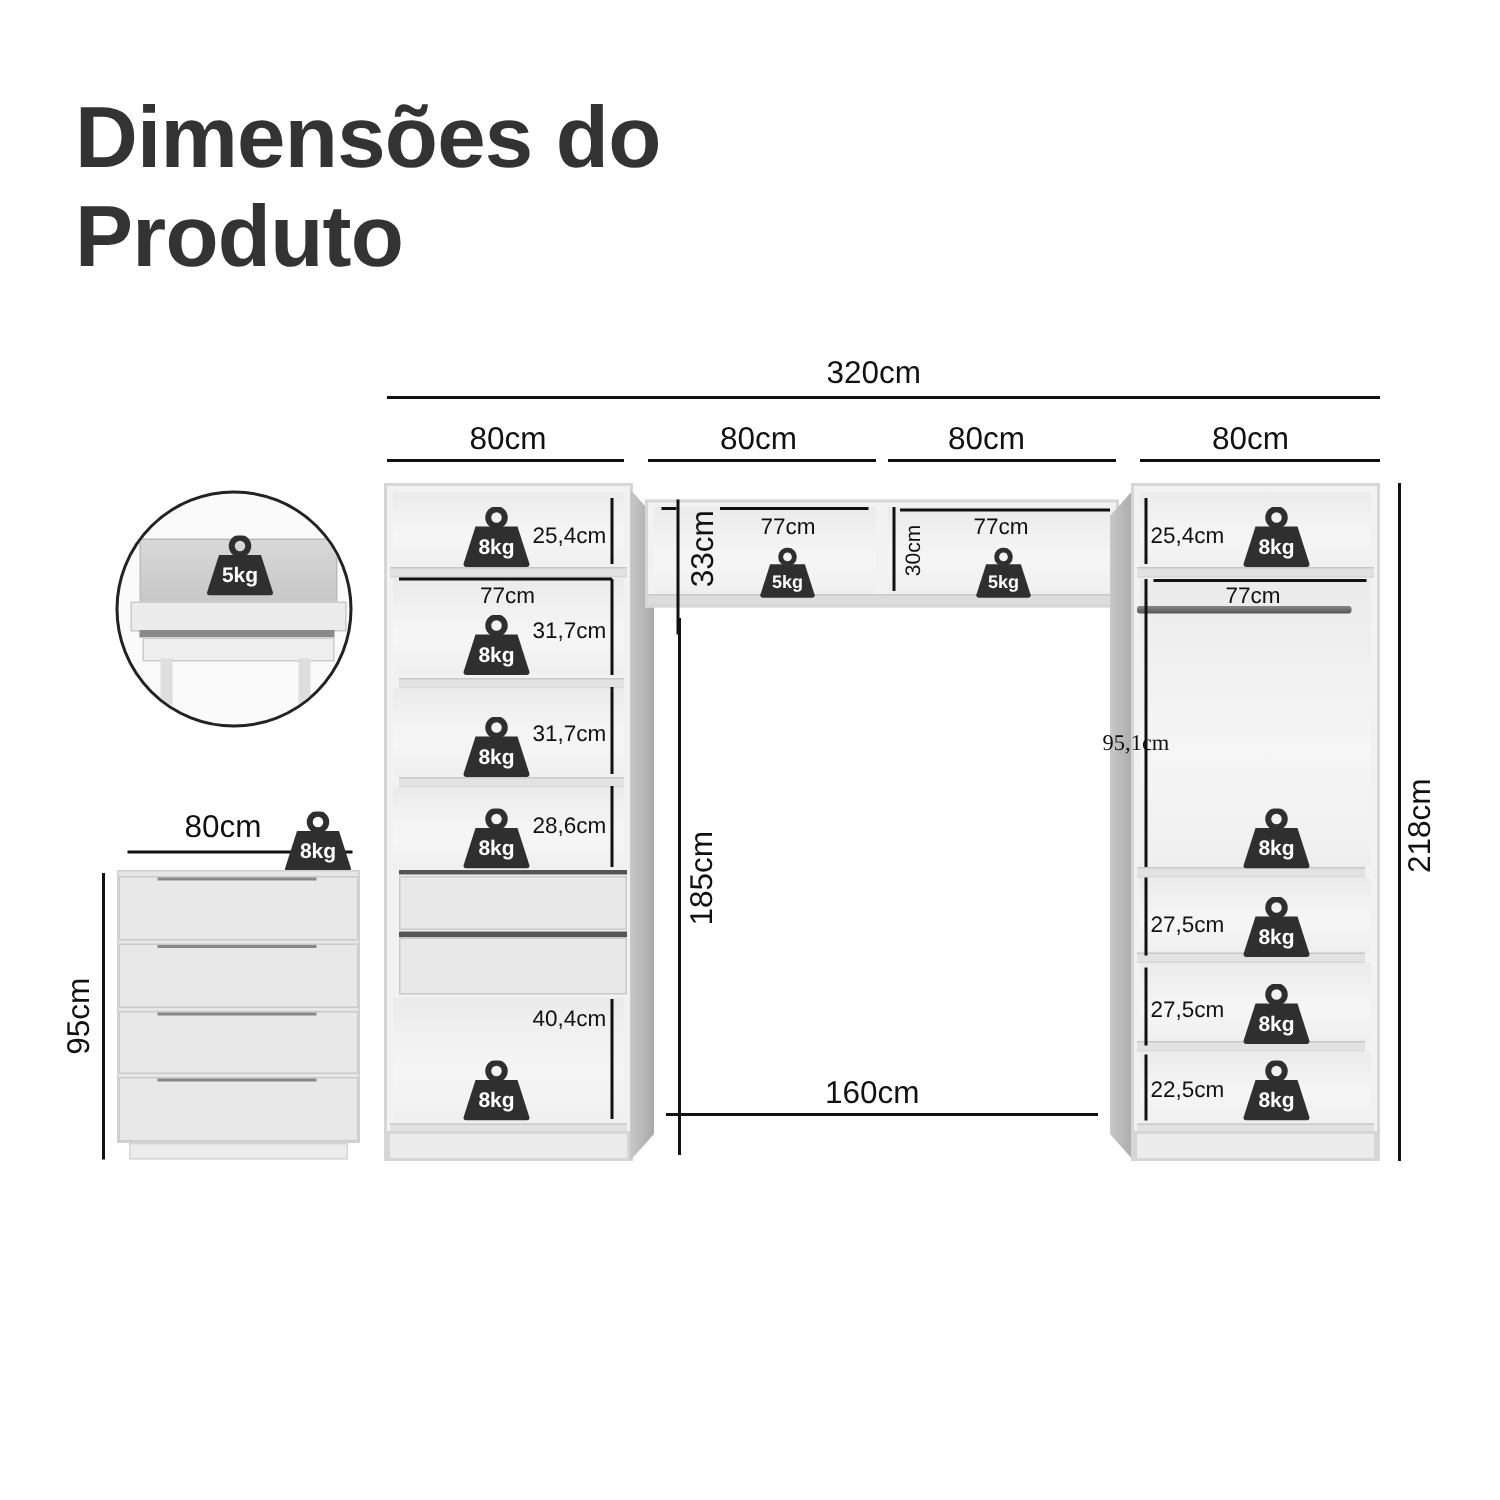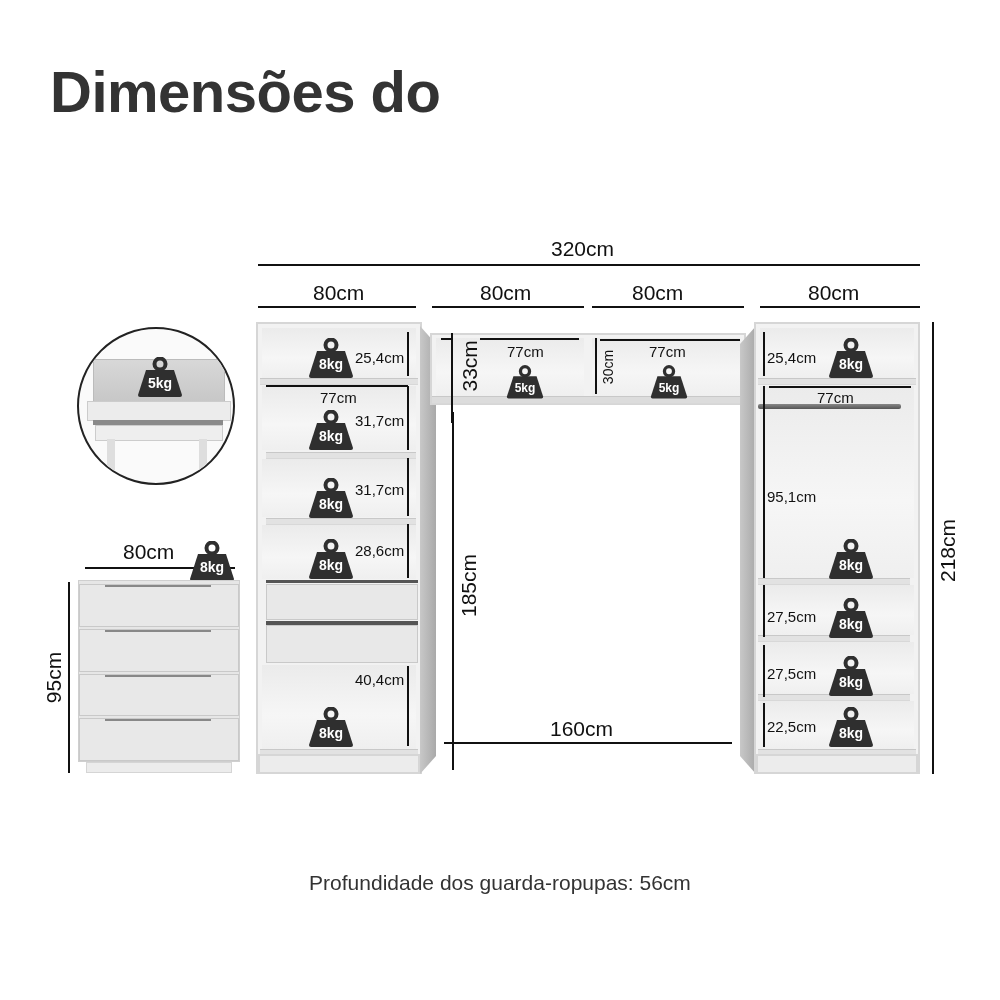--- a/index.html
+++ b/index.html
@@ -25,20 +25,21 @@
   .weight.small span { width:38px; top:17px; font-size:12px; }
   .side { position:absolute; background:linear-gradient(90deg,#c8c8c8,#a9a9a9); }
   .footer { position:absolute; left:0; width:1000px; text-align:center; font-size:21px; color:#333; line-height:29px; }
   .rod { position:absolute; height:5px; background:linear-gradient(180deg,#888,#555); border-radius:2px; }
 </style>
 </head>
 <body>
 
 <div class="abs title">
   <div>Dimensões do</div>
+  <div>Produto</div>
 </div>
 
 <div class="dimtxt" style="left:551px;top:238px;">320cm</div>
 <div class="hline" style="left:258px;top:264px;width:662px;"></div>
 
 <div class="dimtxt" style="left:313px;top:282px;">80cm</div>
 <div class="hline" style="left:258px;top:306px;width:158px;"></div>
 <div class="dimtxt" style="left:480px;top:282px;">80cm</div>
 <div class="hline" style="left:432px;top:306px;width:152px;"></div>
 <div class="dimtxt" style="left:632px;top:282px;">80cm</div>
@@ -165,21 +166,21 @@
   <div class="shelf" style="left:758px;top:694px;width:152px;"></div>
   <div class="inner" style="left:760px;top:701px;width:154px;height:48px;"></div>
   <div class="shelf" style="left:758px;top:749px;width:158px;"></div>
   <div class="panel" style="left:756px;top:754px;width:162px;height:20px;background:#ececec;"></div>
 
   <div class="vline" style="left:763px;top:332px;height:44px;"></div>
   <div class="dimsm" style="left:767px;top:350px;">25,4cm</div>
   <div class="hline" style="left:769px;top:386px;width:142px;"></div>
   <div class="dimsm" style="left:817px;top:390px;">77cm</div>
   <div class="vline" style="left:763px;top:386px;height:192px;"></div>
-  <div class="dimsm" style="left:767px;top:489px;">95,1cm</div>
+  <div class="dimsm" style="left:735px;top:489px;font-family:Liberation Serif, serif;">95,1cm</div>
   <div class="vline" style="left:763px;top:585px;height:52px;"></div>
   <div class="dimsm" style="left:767px;top:609px;">27,5cm</div>
   <div class="vline" style="left:763px;top:645px;height:52px;"></div>
   <div class="dimsm" style="left:767px;top:666px;">27,5cm</div>
   <div class="vline" style="left:763px;top:703px;height:44px;"></div>
   <div class="dimsm" style="left:767px;top:719px;">22,5cm</div>
 
   <div class="weight" style="left:828px;top:338px;">
     <svg width="46" height="40" viewBox="0 0 46 40">
         <circle cx="23" cy="7" r="5.5" fill="none" stroke="#2f2f2f" stroke-width="4"></circle>
@@ -254,14 +255,13 @@
   <div class="abs" style="left:105px;top:585px;width:106px;height:2px;background:#888;"></div>
   <div class="abs" style="left:105px;top:630px;width:106px;height:2px;background:#888;"></div>
   <div class="abs" style="left:105px;top:675px;width:106px;height:2px;background:#888;"></div>
   <div class="abs" style="left:105px;top:719px;width:106px;height:2px;background:#888;"></div>
   <div class="abs" style="left:86px;top:762px;width:146px;height:11px;background:#ececec;border:1px solid #d5d5d5;box-sizing:border-box;"></div>
   <div class="vline" style="left:68px;top:582px;height:191px;"></div>
   <div class="vtxt dimtxt" style="left:23px;top:667px;width:60px;text-align:center;">95cm</div>
 </div>
 
 <div class="footer" style="top:868px;">
-  <div>Profundidade dos guarda-ropupas: 56cm</div>
 </div>
 
 </body></html>

